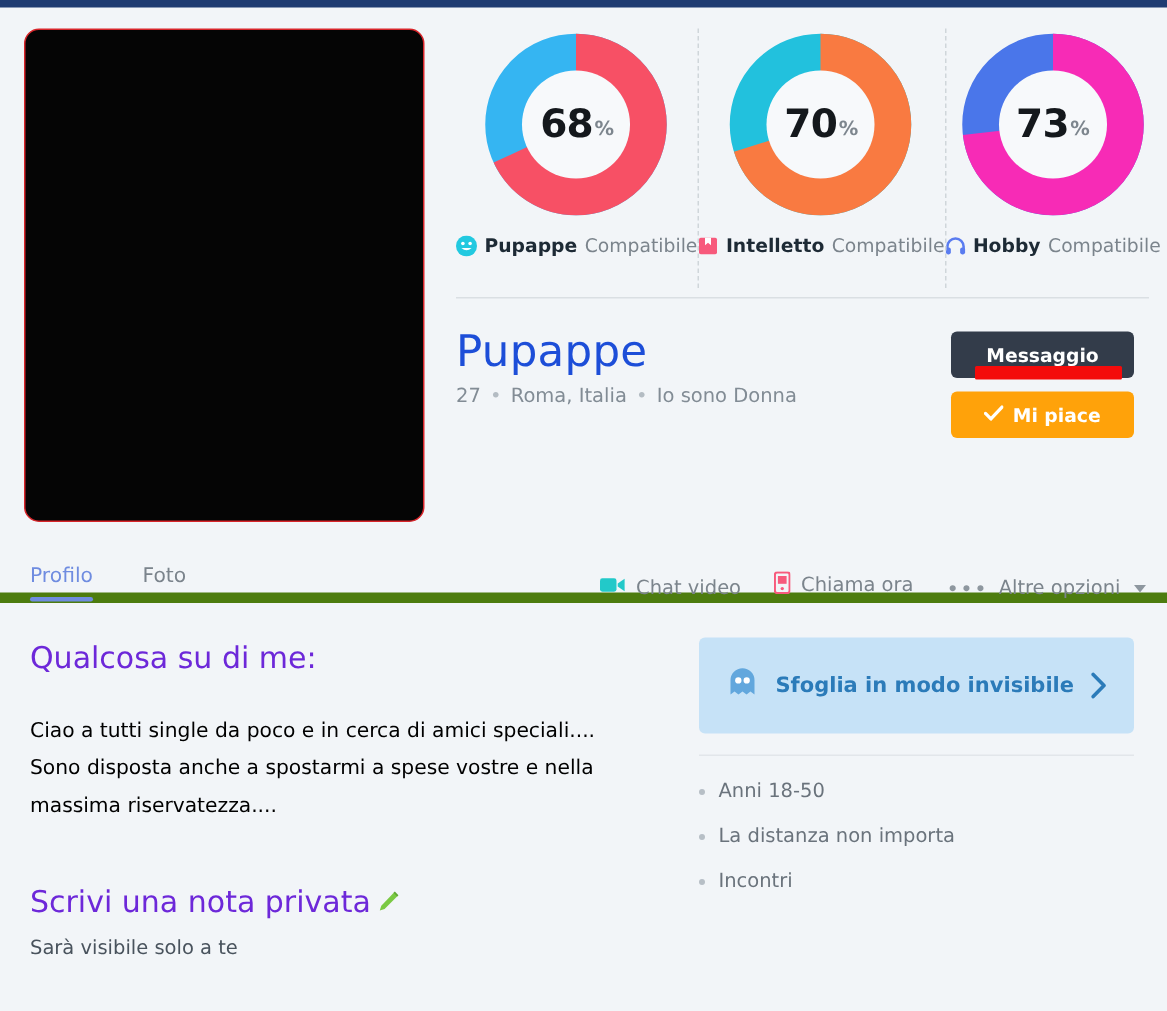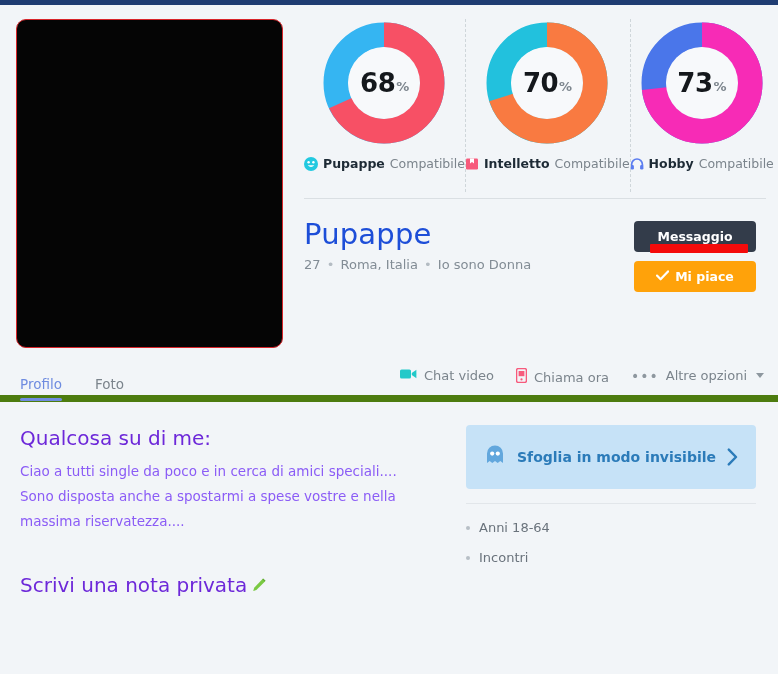--- a/index.html
+++ b/index.html
@@ -209,21 +209,21 @@
     background: #6f8ce0;
     border-radius: 2px;
   }
   .tab-foto { left: 95px; color: #7b848c; }
 
   .tools {
     position: absolute;
     right: 14px;
     top: 0;
     display: flex;
-    align-items: flex-start;
+    align-items: flex-end;
     gap: 22px;
     height: 32px;
     font-size: 13px;
     color: #7b848c;
   }
   .tool {
     display: flex;
     align-items: center;
     gap: 7px;
     cursor: pointer;
@@ -257,24 +257,24 @@
     width: 290px;
   }
   h2.sec {
     margin: 0;
     font-size: 20px;
     font-weight: normal;
     color: #6d28d9;
     line-height: 26px;
   }
   p.about {
-    margin: 8px 0 0 0;
+    margin: 24px 0 0 0;
     font-size: 13.5px;
     line-height: 25px;
-    color: #8b5cf6;
+    color: #000000;
   }
   .note-head {
     margin-top: 38px;
     display: flex;
     align-items: center;
     gap: 4px;
   }
   .pencil {
     width: 16px; height: 16px;
     cursor: pointer;
@@ -490,20 +490,21 @@
 
   <div class="note-head">
     <h2 class="sec">Scrivi una nota privata</h2>
     <span class="pencil">
       <svg width="16" height="16" viewBox="0 0 16 16">
         <path d="M11.8 1.8 L14.2 4.2 L5.4 13 L2.2 14 L3.2 10.8 z" fill="#7ac943"></path>
         <path d="M11.8 1.8 L14.2 4.2" stroke="#5fa832" stroke-width="1.2"></path>
       </svg>
     </span>
   </div>
+  <div class="note-sub">Sarà visibile solo a te</div>
 </div>
 
 <div class="colR">
   <div class="ghost-banner">
     <span>
       <svg width="22" height="22" viewBox="0 0 22 22">
         <path d="M3 19 V9.5 a8 8 0 0 1 16 0 V19 l-2.7-2 l-2.6 2 l-2.7-2 l-2.7 2 l-2.6-2 z" fill="#62a7dd"></path>
         <circle cx="8.2" cy="9.6" r="2.1" fill="#ffffff"></circle>
         <circle cx="13.8" cy="9.6" r="2.1" fill="#ffffff"></circle>
       </svg>
@@ -511,16 +512,17 @@
     <span class="gtext">Sfoglia in modo invisibile</span>
     <span class="chev">
       <svg width="11" height="18" viewBox="0 0 11 18">
         <path d="M1.8 1.6 L9 9 L1.8 16.4" fill="none" stroke="#2b7bb9" stroke-width="2.4" stroke-linecap="round" stroke-linejoin="round"></path>
       </svg>
     </span>
   </div>
 
   <div class="seek-rule"></div>
   <ul class="seeklist">
-    <li>Anni 18-64</li>
+    <li>Anni 18-50</li>
+    <li>La distanza non importa</li>
     <li>Incontri</li>
   </ul>
 </div>
 
 </body></html>

